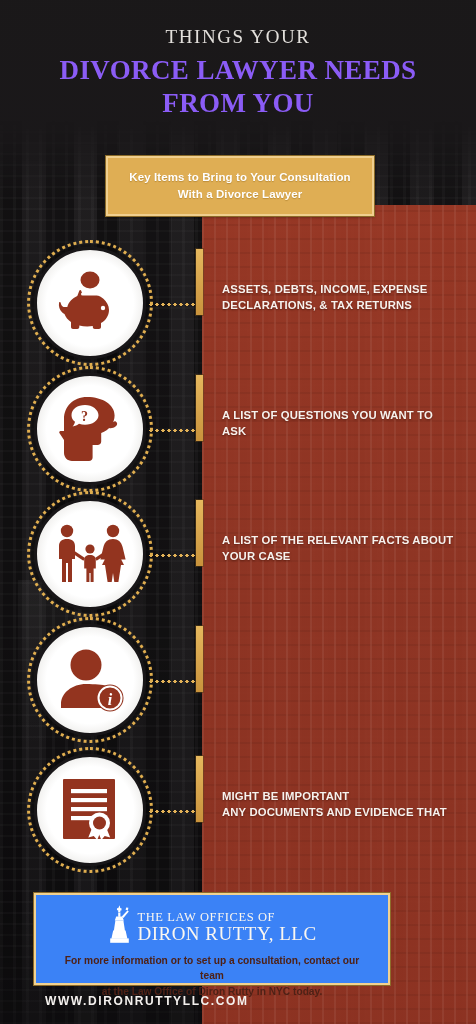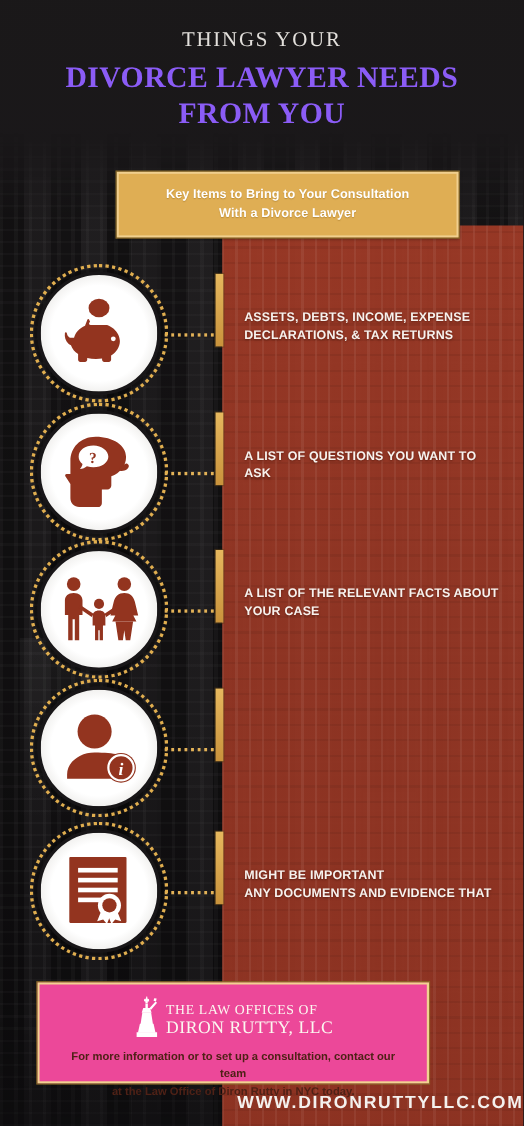--- a/index.html
+++ b/index.html
@@ -114,21 +114,21 @@
     line-height: 1.24;
     margin-top: 5px;
     padding: 0 16px;
   }
 
   
   .banner {
     position: absolute;
     left: 106px;
     top: 156px;
-    width: 311px;
+    width: 268px;
     padding: 11px 12px 12px;
     background: #dfae54;
     border: 2px solid #f0cf8e;
     outline: 1px solid #8a6a28;
     text-align: center;
     z-index: 7;
     box-shadow: 0 1px 3px rgba(0,0,0,.45);
   }
   .banner-text {
     color: #ffffff;
@@ -216,21 +216,21 @@
   }
   .row-text.single { top: 46px; }
 
   
   .footer-box {
     position: absolute;
     left: 34px;
     top: 893px;
     width: 356px;
     height: 92px;
-    background: #ec4899;
+    background: #3b82f6;
     border: 2px solid #f1d291;
     outline: 1px solid #8d6c2a;
     z-index: 8;
     text-align: center;
     padding-top: 9px;
   }
   .logo-wrap {
     display: flex;
     align-items: center;
     justify-content: center;
@@ -243,41 +243,41 @@
     font-family: "Liberation Serif", serif;
     color: #ffffff;
     line-height: 1.03;
   }
   .logo-line1 {
     font-size: 12.5px;
     letter-spacing: .6px;
     color: #fbf7f0;
   }
   .logo-line2 {
-    font-size: 16px;
+    font-size: 19px;
     letter-spacing: .5px;
     color: #fbf7f0;
     margin-top: 13px;
     font-family: Liberation Serif, serif;
   }
   .footer-cta {
     color: #4e2116;
     font-size: 10.2px;
     font-weight: 700;
     line-height: 1.5;
     padding: 0 18px;
   }
 
   .footer-url {
     position: absolute;
     left: 0; right: 0;
     top: 994px;
-    text-align: right;
+    text-align: left;
     color: #f4f1ee;
-    font-size: 16px;
+    font-size: 12px;
     font-weight: 700;
     letter-spacing: 1.6px;
     z-index: 9;
     margin-left: 45px;
   }
 </style>
 </head>
 <body>
 
 <div class="infographic">

